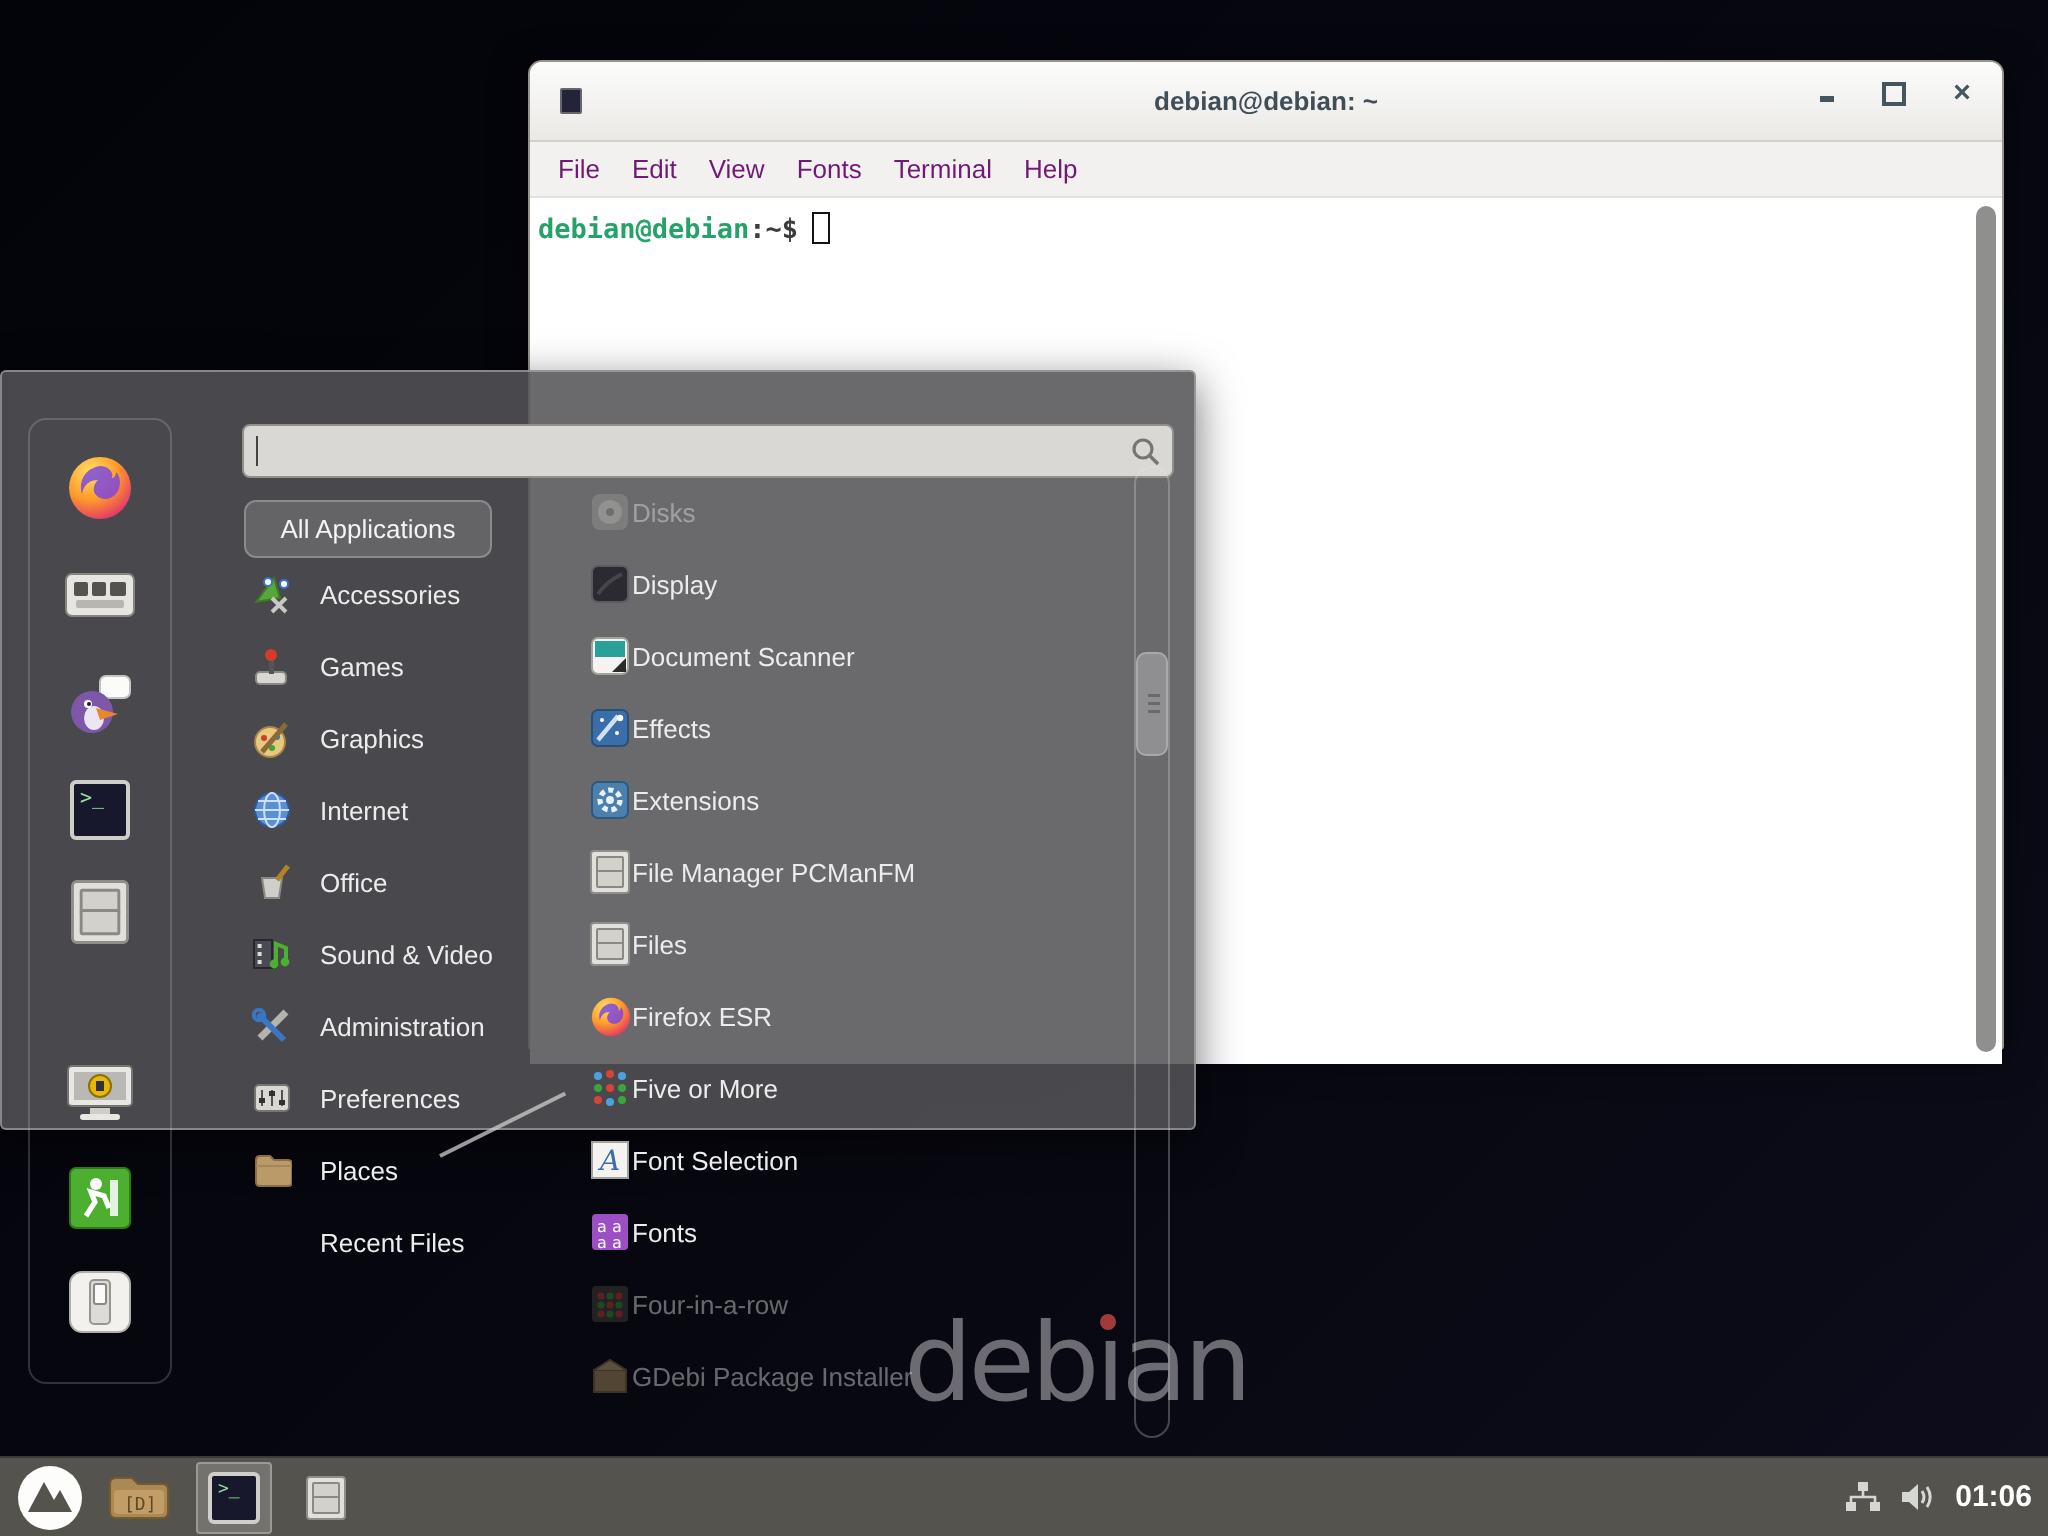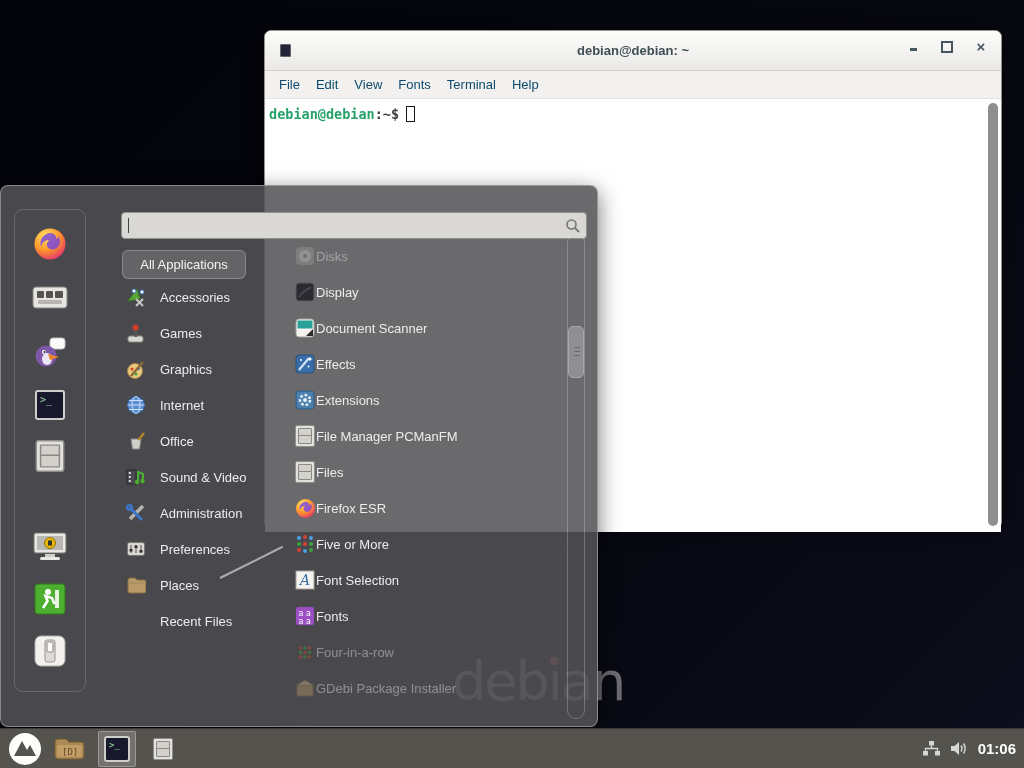--- a/index.html
+++ b/index.html
@@ -20,32 +20,32 @@
   .titlebar { height:40px; background:linear-gradient(#fcfcfb,#eae9e6); border-bottom:1px solid #d2d0cb;
               border-radius:6px 6px 0 0; display:flex; align-items:center; position:relative; }
   .title-icon { width:11px; height:13px; margin-left:15px; background:#23233a; border:1px solid #66666e; border-radius:1px; }
   .title-text { position:absolute; left:0; right:0; text-align:center; font-size:13px; font-weight:bold; color:#3f4e57; }
   .win-controls { position:absolute; right:14px; top:0; height:32px; display:flex; align-items:center; gap:22px; }
   .wbtn { width:12px; height:12px; display:flex; align-items:center; justify-content:center; cursor:default; }
   .btn-min::after { content:""; width:7px; height:3px; background:#46565f; margin-top:5px; }
   .btn-max::after { content:""; width:8px; height:8px; border:2px solid #46565f; }
   .btn-close::after { content:"×"; color:#46565f; font-size:15px; font-weight:bold; line-height:10px; }
   .menubar { height:28px; background:#f2f1ef; border-bottom:1px solid #e4e2de; display:flex; align-items:center; padding-left:6px; }
-  .menubar span { font-size:13px; color:#0c4a6e; padding:4px 8px; }
+  .menubar span { font-size:13px; color:#701a75; padding:4px 8px; }
   .term-body { position:relative; height:433px; background:#fff; }
   .prompt { padding:7px 4px; font-family:"DejaVu Sans Mono",monospace; font-size:13.5px; font-weight:bold; color:#3a3c3e; white-space:nowrap; }
   .prompt .green { color:#26a269; }
   .term-cursor { display:inline-block; width:9px; height:16px; border:1.5px solid #141414; margin-left:7px; vertical-align:-3px; }
   .term-scroll { position:absolute; top:2px; bottom:2px; right:2px; width:12px; }
   .term-scroll .thumb { position:absolute; top:2px; bottom:4px; left:1px; width:10px; background:#8f8f8d; border-radius:6px; }
 
   
-  .appmenu { position:absolute; left:0; top:185px; width:598px; height:542px; z-index:2;
+  .appmenu { position:absolute; left:0; top:185px; width:598px; height:380px; z-index:2;
              background:rgba(84,84,87,0.87); border:1px solid rgba(185,185,185,0.55);
-             border-radius:8px; box-shadow:0 6px 22px rgba(0,0,0,.55); color:#ececec; }
+             border-radius:3px; box-shadow:0 6px 22px rgba(0,0,0,.55); color:#ececec; }
   .fav-rail { position:absolute; left:13px; top:23px; width:72px; height:483px;
               border:1px solid rgba(210,210,210,0.22); border-radius:9px; }
   .fav { position:absolute; left:31px; width:36px; height:36px; display:flex; align-items:center; justify-content:center; }
   .search-box { position:absolute; left:120px; top:26px; width:466px; height:27px; background:#d9d8d5;
                 border:1px solid #91908b; border-radius:4px; display:flex; align-items:center; padding:0 6px; }
   .search-box input { flex:1; border:none; outline:none; background:transparent; font-size:13px; color:#222;
                       font-family:"Liberation Sans",sans-serif; }
   .caret { width:1px; height:15px; background:#444; margin-right:2px; }
   .allapps { position:absolute; left:121px; top:64px; width:124px; height:29px;
              background:rgba(255,255,255,0.15); border:1px solid rgba(255,255,255,0.25);

